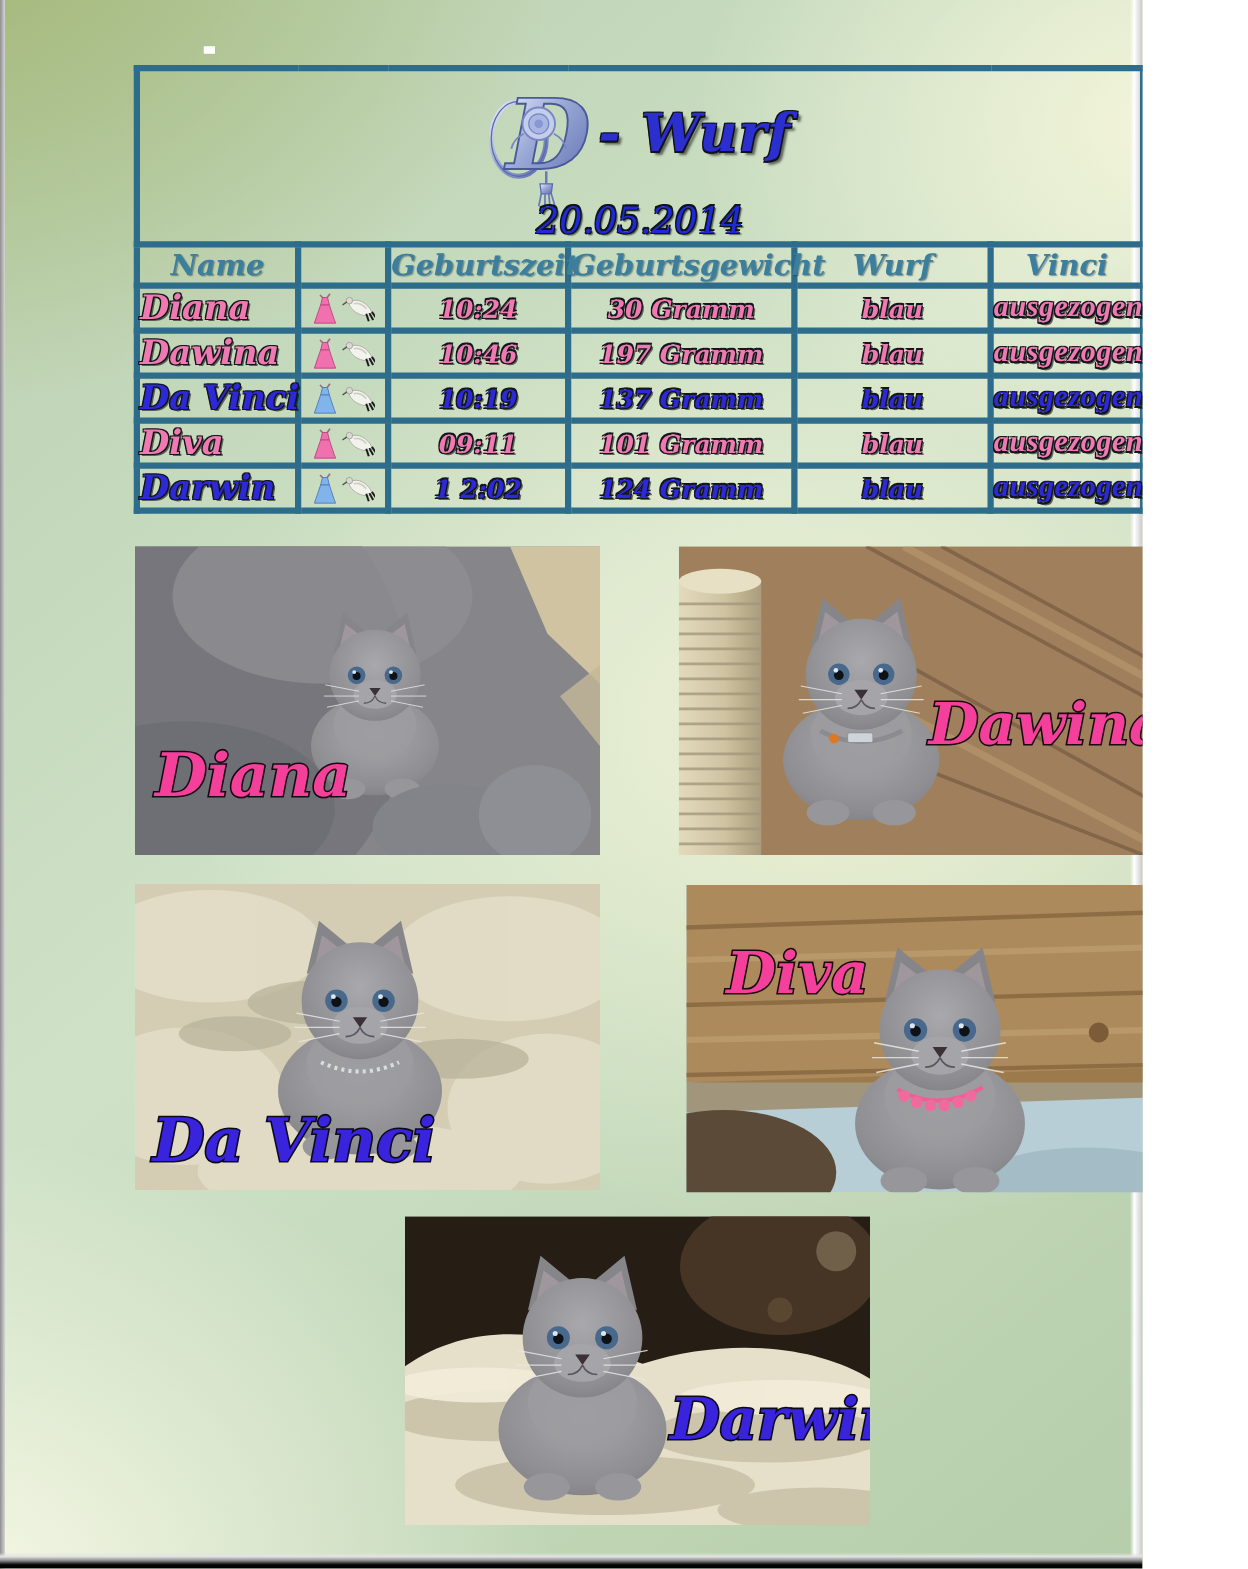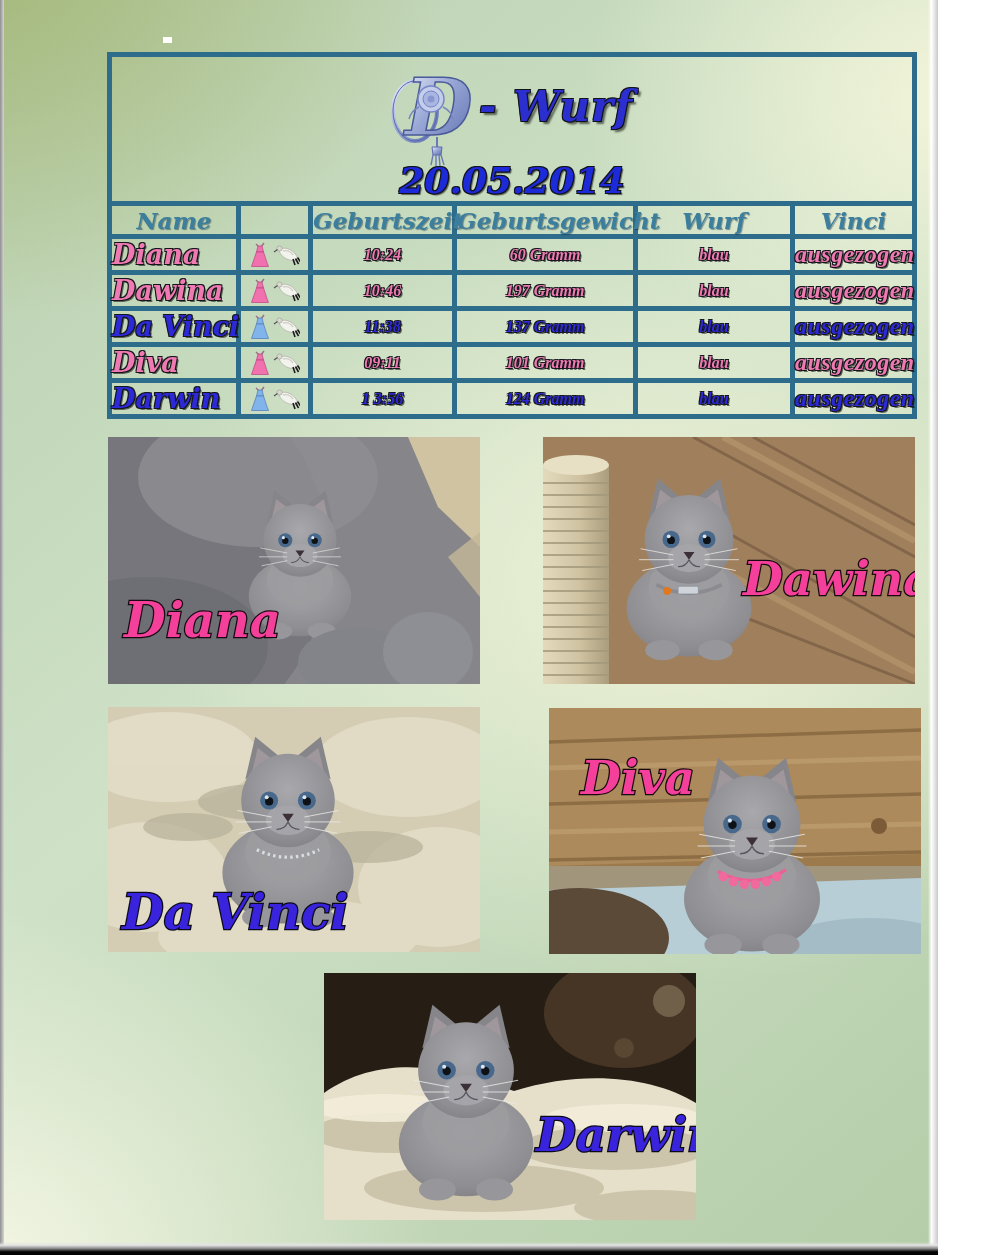--- a/index.html
+++ b/index.html
@@ -7,21 +7,20 @@
     position:relative;
     width:914px;height:1255px;
     overflow:hidden;
     font-family:"DejaVu Serif","Liberation Serif",serif;
     background:
       radial-gradient(900px 700px at -5% -5%, #a3b675 0%, rgba(163,182,117,0) 55%),
       radial-gradient(700px 520px at 103% 8%, #f4f5da 0%, rgba(244,245,218,0) 55%),
       radial-gradient(820px 620px at -5% 102%, #f7f8e6 0%, rgba(247,248,230,0) 60%),
       radial-gradient(950px 720px at 73% 47%, #eef1d6 0%, rgba(238,241,214,0) 55%),
       linear-gradient(140deg, #b9cfae 0%, #cfe2c8 45%, #b5cda9 100%);
-    padding-left: 24px;
   }
   
   .edge-left{position:absolute;left:0;top:0;width:4px;height:100%;
     background:linear-gradient(to right,#8f8f8f,#d5d5d5);}
   .edge-right{position:absolute;right:0;top:0;width:10px;height:100%;
     background:linear-gradient(to right,rgba(255,255,255,0) 0%,#ffffff 35%,#c9c9c9 100%);}
   .edge-bottom{position:absolute;left:0;bottom:0;width:100%;height:13px;
     background:linear-gradient(to bottom,rgba(0,0,0,0) 0%,#e3e3e3 25%,#8a8a8a 50%,#050505 75%,#000 100%);}
   .artifact{position:absolute;left:163px;top:37px;width:9px;height:6px;background:#fff;}
 
@@ -36,34 +35,34 @@
   .data-row td{height:31px;}
 
   .title-inner{display:flex;flex-direction:column;align-items:center;justify-content:center;}
   .title-line{display:flex;align-items:center;justify-content:center;margin-top:6px;}
   .title-suffix{
     font-size:42px;font-style:italic;font-weight:bold;color:#2b2fd0;
     letter-spacing:1px;margin-left:2px;margin-top:-18px;
     text-shadow:-1px -1px 0 #121219,1px -1px 0 #121219,-1px 1px 0 #121219,1px 1px 0 #121219,3px 3px 2px rgba(0,0,0,.55);
   }
   .title-date{
-    font-size:36px;font-style:italic;font-weight:bold;color:#1d2ad8;margin-top:-8px;
+    font-size:29px;font-style:italic;font-weight:normal;color:#1d2ad8;margin-top:-8px;
     text-shadow:-1px -1px 0 #121219,1px -1px 0 #121219,-1px 1px 0 #121219,1px 1px 0 #121219,2px 2px 1px rgba(0,0,0,.55);
   }
 
   .hd{
     font-size:23px;font-style:italic;font-weight:bold;color:#3b7e9d;
     text-shadow:1px 1px 1px rgba(10,35,55,.45);
   }
   .t-txt{font-style:italic;font-weight:bold;white-space:nowrap;}
   .t-pink{color:#ef7ab1;}
   .t-blue{color:#2b2ad6;}
   .outl{text-shadow:-1px -1px 0 #15151c,1px -1px 0 #15151c,-1px 1px 0 #15151c,1px 1px 0 #15151c,2px 2px 0 rgba(0,0,0,.55);}
   .cell-name{font-size:27px;text-align:left;padding-left:8px;}
-  .cell-mid{font-size:16px;text-align:center;font-family:Liberation Serif, serif;}
+  .cell-mid{font-size:20px;text-align:center;}
   .cell-status{font-size:24px;text-align:left;letter-spacing:.5px;font-family:Liberation Serif, serif;}
   .icon-cell{text-align:center;vertical-align:middle;}
   .icon-pair{display:flex;align-items:center;justify-content:center;gap:2px;}
 
   
   .photo{position:absolute;overflow:hidden;}
   .photo svg{display:block;}
   .cap{
     font-family:"DejaVu Serif","Liberation Serif",serif;
     font-style:italic;font-weight:bold;
@@ -198,21 +197,21 @@
         <span class="icon-pair">
           <svg width="22" height="27" viewBox="0 0 22 27" style="--gc:1">
                 <use href="#gown" fill="#f170ae" stroke="#c04a86" stroke-width=".8"></use>
               </svg>
           <svg width="27" height="24" viewBox="-2 0 27 24">
                 <use href="#stork"></use>
               </svg>
         </span>
       </td>
       <td class="t-txt t-pink outl cell-mid">10:24</td>
-      <td class="t-txt t-pink outl cell-mid">60 Gramm</td>
+      <td class="t-txt t-pink outl cell-mid">30 Gramm</td>
       <td class="t-txt t-pink outl cell-mid">blau</td>
       <td class="t-txt t-pink outl cell-status">ausgezogen</td>
     </tr>
 
     <tr class="data-row">
       <td class="t-txt t-pink outl cell-name">Dawina</td>
       <td class="icon-cell">
         <span class="icon-pair">
           <svg width="22" height="27" viewBox="0 0 22 27">
                 <use href="#gown" fill="#f170ae" stroke="#c04a86" stroke-width=".8"></use>
@@ -233,21 +232,21 @@
       <td class="icon-cell">
         <span class="icon-pair">
           <svg width="22" height="27" viewBox="0 0 22 27">
                 <use href="#gown" fill="#82b4ec" stroke="#5580bc" stroke-width=".8"></use>
               </svg>
           <svg width="27" height="24" viewBox="-2 0 27 24">
                 <use href="#stork"></use>
               </svg>
         </span>
       </td>
-      <td class="t-txt t-blue outl cell-mid">11:38</td>
+      <td class="t-txt t-blue outl cell-mid">10:19</td>
       <td class="t-txt t-blue outl cell-mid">137 Gramm</td>
       <td class="t-txt t-blue outl cell-mid">blau</td>
       <td class="t-txt t-blue outl cell-status">ausgezogen</td>
     </tr>
 
     <tr class="data-row">
       <td class="t-txt t-pink outl cell-name">Diva</td>
       <td class="icon-cell">
         <span class="icon-pair">
           <svg width="22" height="27" viewBox="0 0 22 27">
@@ -269,21 +268,21 @@
       <td class="icon-cell">
         <span class="icon-pair">
           <svg width="22" height="27" viewBox="0 0 22 27">
                 <use href="#gown" fill="#82b4ec" stroke="#5580bc" stroke-width=".8"></use>
               </svg>
           <svg width="27" height="24" viewBox="-2 0 27 24">
                 <use href="#stork"></use>
               </svg>
         </span>
       </td>
-      <td class="t-txt t-blue outl cell-mid">1 3:56</td>
+      <td class="t-txt t-blue outl cell-mid">1 2:02</td>
       <td class="t-txt t-blue outl cell-mid">124 Gramm</td>
       <td class="t-txt t-blue outl cell-mid">blau</td>
       <td class="t-txt t-blue outl cell-status">ausgezogen</td>
     </tr>
   </tbody>
     </table>
 
   <div class="photo" style="left:108px;top:437px;width:372px;height:247px;">
     <svg width="372" height="247" viewBox="0 0 372 247">
       <rect width="372" height="247" fill="#86868a"></rect>

